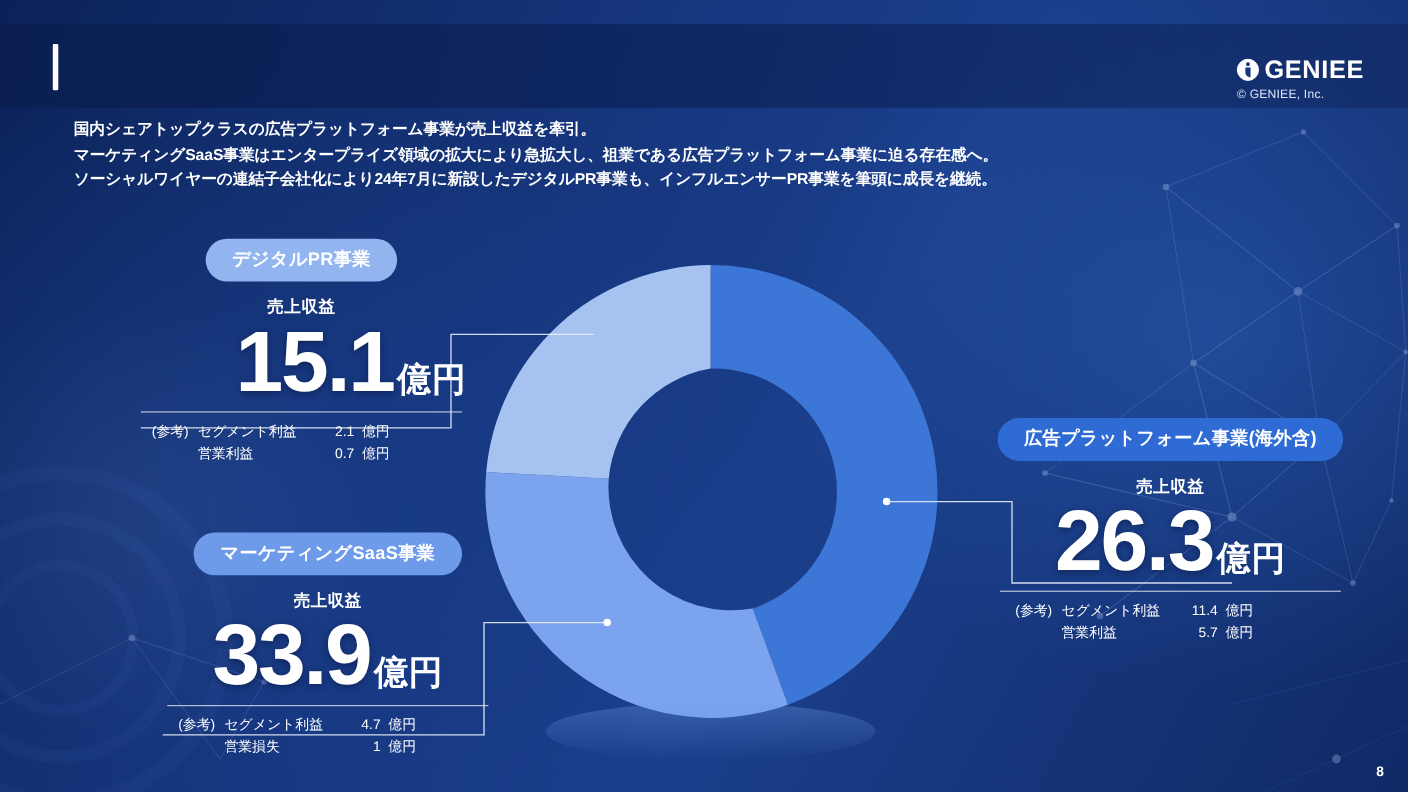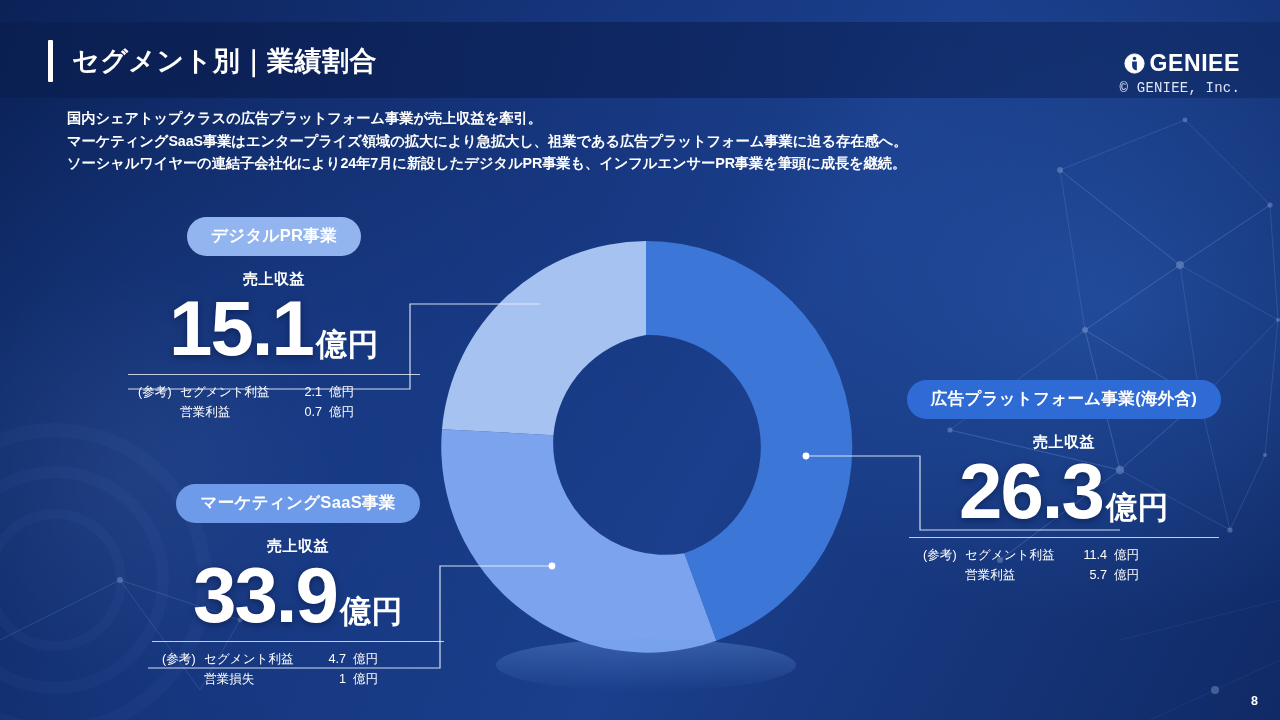--- a/index.html
+++ b/index.html
@@ -31,21 +31,21 @@
   .header-band{
     position:absolute;left:0;top:22px;width:1280px;height:76px;
     background:linear-gradient(90deg, rgba(10,30,80,.85) 0%, rgba(12,34,88,.75) 45%, rgba(12,34,88,.45) 100%);
     z-index:0;
   }
 
   .logo{position:absolute;right:40px;top:52px;}
   .logo-row{display:flex;align-items:center;justify-content:flex-end;}
   .logo-mark{width:21px;height:21px;margin-right:4px;flex:0 0 auto;}
   .logo-name{color:#fff;font-size:23px;font-weight:bold;letter-spacing:.6px;line-height:1;}
-  .logo-copy{color:#dce6f7;font-size:14px;margin-top:5px;letter-spacing:.2px;font-family:Liberation Mono, monospace;}
+  .logo-copy{color:#dce6f7;font-size:11px;margin-top:5px;letter-spacing:.2px;}
 
   
   .lead{position:absolute;left:67px;top:107px;color:#ffffff;font-size:14.3px;font-weight:bold;line-height:22.5px;letter-spacing:-.1px;}
   .lead div{white-space:nowrap;}
 
   
   .donut{position:absolute;left:403px;top:225px;width:490px;height:470px;}
 
   
   .block{position:absolute;}
@@ -122,21 +122,20 @@
   </svg>
   <div class="bg-glow"></div>
   <svg class="bg-rings" viewBox="0 0 330 330">
     <circle cx="165" cy="165" r="150" fill="none" stroke="#6e94dd" stroke-width="14" opacity="0.10"></circle>
     <circle cx="165" cy="165" r="108" fill="none" stroke="#6e94dd" stroke-width="12" opacity="0.10"></circle>
     <circle cx="165" cy="165" r="66" fill="none" stroke="#6e94dd" stroke-width="10" opacity="0.10"></circle>
   </svg>
 
   <div class="title-wrap">
     <div class="title-bar"></div>
-    <div class="title-text">セグメント別｜業績割合</div>
   </div>
 
   <div class="logo">
     <div class="logo-row">
       <svg class="logo-mark" viewBox="0 0 24 24">
         <circle cx="12" cy="12" r="11" fill="#ffffff"></circle>
         <circle cx="12" cy="12" r="11" fill="none" stroke="#ffffff" stroke-width="1"></circle>
         <path d="M12 4.2c1.15 0 2.05.9 2.05 2.0S13.15 8.2 12 8.2 9.95 7.3 9.95 6.2 10.85 4.2 12 4.2z" fill="#17377f"></path>
         <path d="M9.3 9.6h5.4v10.2c-3.0 0-5.4-2.3-5.4-5.2V9.6z" fill="#17377f"></path>
       </svg>
@@ -178,21 +177,21 @@
   <svg class="leader" style="left:800px;top:440px;width:330px;height:110px;" viewBox="0 0 330 110">
     <polyline points="320,90 120,90 120,16 8,16" fill="none" stroke="#e8effc" stroke-width="1.2" opacity="0.9"></polyline>
     <circle cx="6" cy="16" r="3.4" fill="#ffffff"></circle>
   </svg>
 
   <div class="block" style="left:124px;top:217px;width:300px;">
     <div style="text-align:center;">
       <span class="pill pill-light">デジタルPR事業</span>
     </div>
     <div class="cap" style="text-align:center;margin-top:14px;">売上収益</div>
-    <div class="big-row" style="justify-content:center;margin-top:2px;">
+    <div class="big-row" style="justify-content:flex-end;margin-top:2px;">
       <span class="big-num">15.1</span>
       <span class="big-unit">億円</span>
     </div>
     <div class="rule" style="margin:8px 4px 0 4px;"></div>
     <div class="detail" style="margin-top:7px;padding-left:14px;">
       <div class="detail-row">
         <span class="d-ref">(参考)</span>
         <span class="d-label">セグメント利益</span>
         <span class="d-val">2.1</span>
         <span class="d-unit">億円</span>

